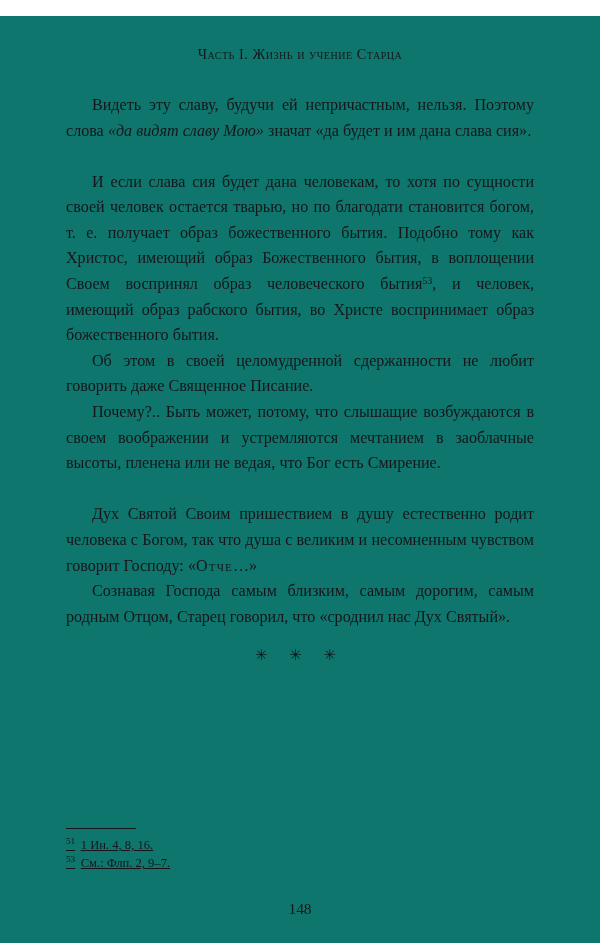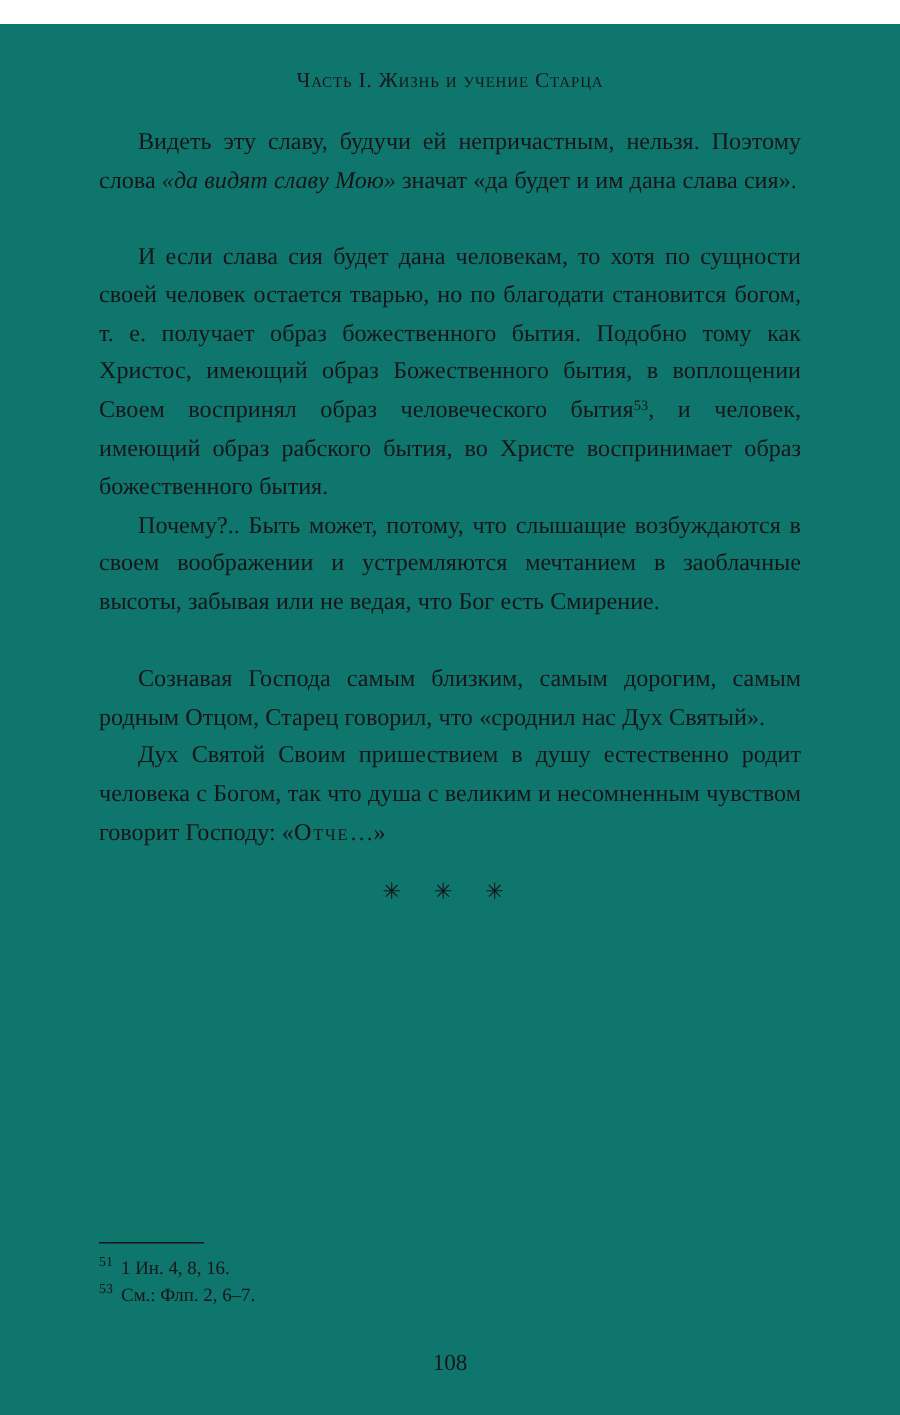--- a/index.html
+++ b/index.html
@@ -30,21 +30,21 @@
     font-size: 14.2px;
     font-variant: small-caps;
     letter-spacing: 0.55px;
     white-space: nowrap;
     color: #16161a;
   }
 
   
   .textblock {
     position: absolute;
-    top: 66px;
+    top: 76px;
     left: 66px;
     width: 468px;
   }
 
   p.para {
     margin: 0;
     font-size: 16.1px;
     line-height: 25.6px;
     text-align: justify;
     text-indent: 26px;
@@ -81,20 +81,21 @@
     text-indent: 0;
     color: #16161a;
   }
 
   
   .footnotes {
     position: absolute;
     left: 66px;
     top: 812px;
     width: 468px;
+    text-decoration: underline;
   }
   .fn-rule {
     width: 70px;
     height: 0;
     border-top: 1.1px solid #16161a;
     margin: 0 0 7px 0;
   }
   .fn-item {
     font-size: 12.6px;
     line-height: 18.3px;
@@ -131,38 +132,39 @@
   <div class="textblock">
 
     <p class="para"><span>Видеть эту славу, будучи ей непричастным, нельзя. Поэтому слова </span><i class="ital">«да видят славу Мою»</i><span> значат «да будет и им дана слава сия».</span></p>
 
     <div class="gap-lg"></div>
 
 
 
     <p class="para"><span>И если слава сия будет дана человекам, то хотя по сущности своей человек остается тварью, но по благодати становится богом, т. е. получает образ божественного бытия. Подобно тому как Христос, имеющий образ Божественного бытия, в воплощении Своем воспринял образ человеческого бытия</span><sup class="fn">53</sup><span>, и человек, имеющий образ рабского бытия, во Христе воспринимает образ божественного бытия.</span></p>
 
+    <p class="para">Об этом в своей целомудренной сдержанности не любит говорить даже Священное Писание.</p>
 
-    <p class="para">Почему?.. Быть может, потому, что слышащие возбуждаются в своем воображении и устремляются мечтанием в заоблачные высоты, забывая или не ведая, что Бог есть Смирение.</p>
+    <p class="para">Почему?.. Быть может, потому, что слышащие возбуждаются в своем воображении и устремляются мечтанием в заоблачные высоты, пленена или не ведая, что Бог есть Смирение.</p>
 
     <div class="gap-lg"></div>
 
+    <p class="para"><span>Дух Святой Своим пришествием в душу естественно родит человека с Богом, так что душа с великим и несомненным чувством говорит Господу: «</span><span class="smallcaps-sp">Отче</span><span>…»</span></p>
+
     <p class="para">Сознавая Господа самым близким, самым дорогим, самым родным Отцом, Старец говорил, что «сроднил нас Дух Святый».</p>
-
-    <p class="para"><span>Дух Святой Своим пришествием в душу естественно родит человека с Богом, так что душа с великим и несомненным чувством говорит Господу: «</span><span class="smallcaps-sp">Отче</span><span>…»</span></p>
 
     <div class="para divider">✳ ✳ ✳</div>
 
 
   </div>
 
   <div class="footnotes">
     <div class="fn-rule"></div>
 
     <p class="fn-item"><span class="fn-num">51</span><span>1 Ин. 4, 8, 16.</span></p>
 
 
-    <p class="fn-item"><span class="fn-num">53</span><span>См.: Флп. 2, 6–7.</span></p>
+    <p class="fn-item"><span class="fn-num">53</span><span>См.: Флп. 2, 9–7.</span></p>
   </div>
 
-  <div class="folio">108</div>
+  <div class="folio">148</div>
 
 </div>
 
 </body></html>

